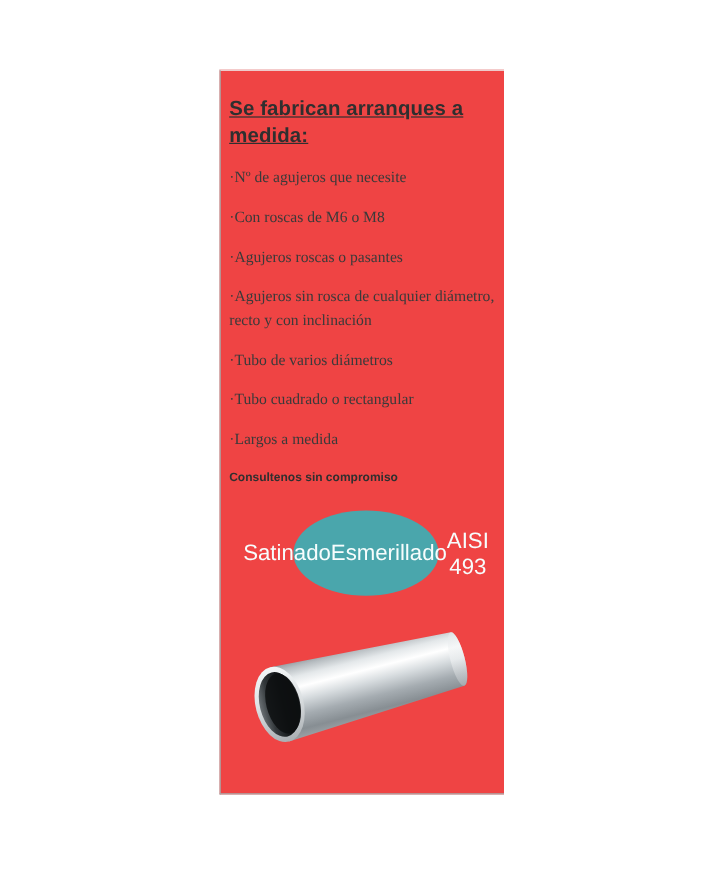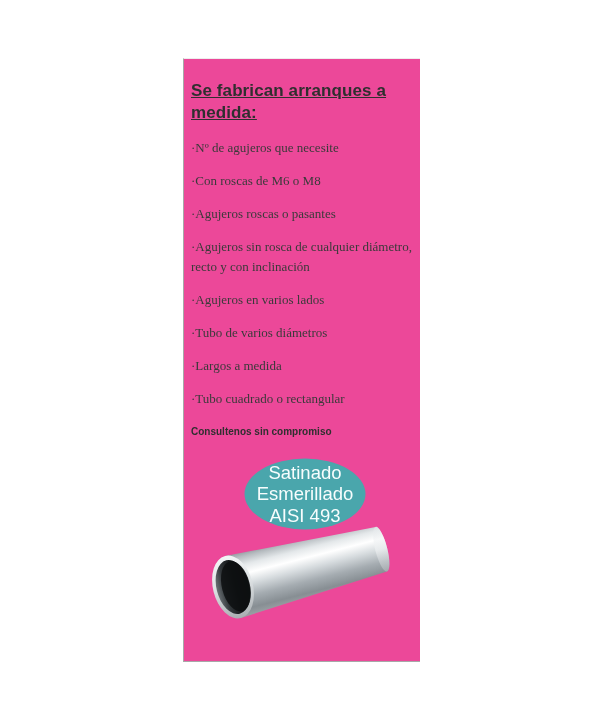--- a/index.html
+++ b/index.html
@@ -16,21 +16,21 @@
   .panel {
     position: absolute;
     left: 183px;
     top: 58px;
     width: 237px;
     height: 604px;
     border-left: 1px solid #a8a8a8;
     border-bottom: 1px solid #a8a8a8;
     border-top: 1px solid #ededed;
     padding: 21px 0 0 7px;
-    background: #ec4899;
+    background: #ef4444;
   }
   .heading {
     font-size: 17px;
     font-weight: bold;
     text-decoration: underline;
     color: #2f2f2f;
     line-height: 22px;
     margin-bottom: 14px;
     letter-spacing: 0.1px;
   }
@@ -53,21 +53,21 @@
     width: 122px;
     height: 72px;
     margin-left: 53px;
   }
   .badge svg { position: absolute; left: 0; top: 0; }
   .badge-text {
     position: absolute;
     left: 0; top: 0;
     width: 100%; height: 100%;
     display: flex;
-    flex-direction: column;
+    flex-direction: row;
     align-items: center;
     justify-content: center;
     color: #f7fdfd;
     font-size: 18.5px;
     line-height: 21.5px;
     text-align: center;
   }
   .tube-photo {
     position: absolute;
     left: 203px;
@@ -81,24 +81,23 @@
 
 <div class="canvas">
   <div class="panel">
 
     <h2 class="heading">Se fabrican arranques a medida:</h2>
 
     <p class="bullet">·Nº de agujeros que necesite</p>
     <p class="bullet">·Con roscas de M6 o M8</p>
     <p class="bullet">·Agujeros roscas o pasantes</p>
     <p class="bullet">·Agujeros sin rosca de cualquier diámetro, recto y con inclinación</p>
-    <p class="bullet">·Agujeros en varios lados</p>
     <p class="bullet">·Tubo de varios diámetros</p>
+    <p class="bullet">·Tubo cuadrado o rectangular</p>
     <p class="bullet">·Largos a medida</p>
-    <p class="bullet">·Tubo cuadrado o rectangular</p>
 
     <p class="footer-line">Consultenos sin compromiso</p>
 
     <div class="badge">
       <svg width="122" height="72" viewBox="0 0 122 72">
         <ellipse cx="61" cy="36" rx="60.5" ry="35.5" fill="#4aa6ac"></ellipse>
       </svg>
       <div class="badge-text">
         <div>Satinado</div>
         <div>Esmerillado</div>

